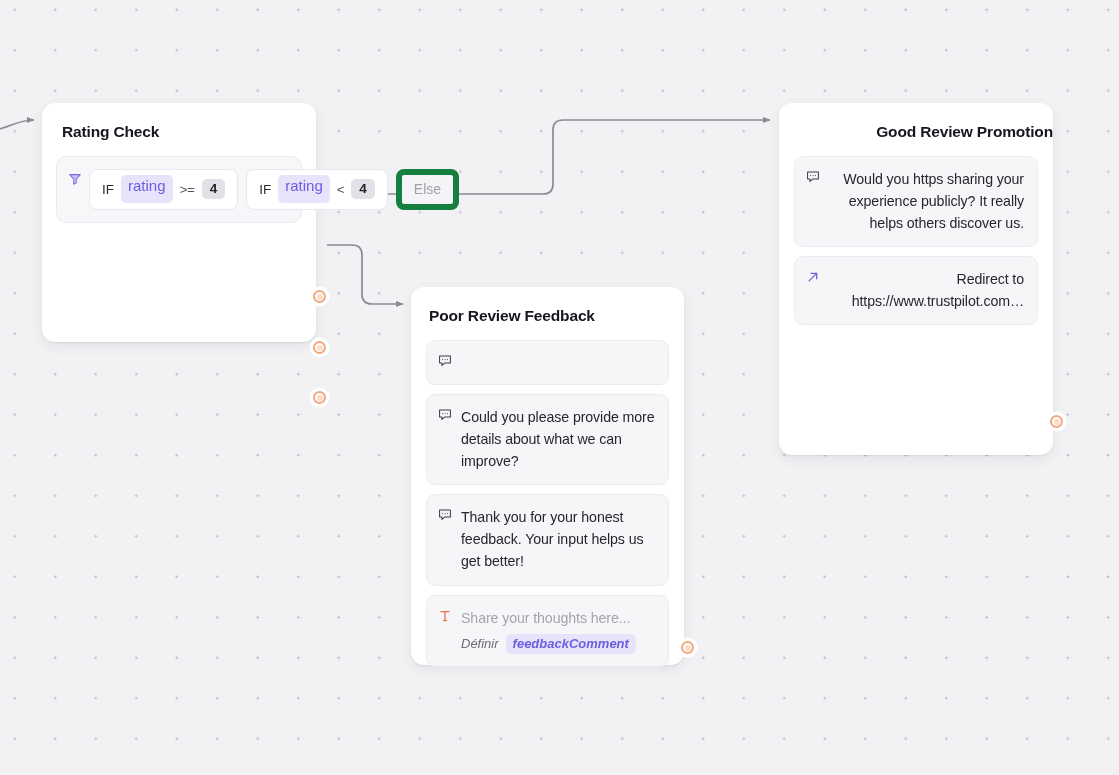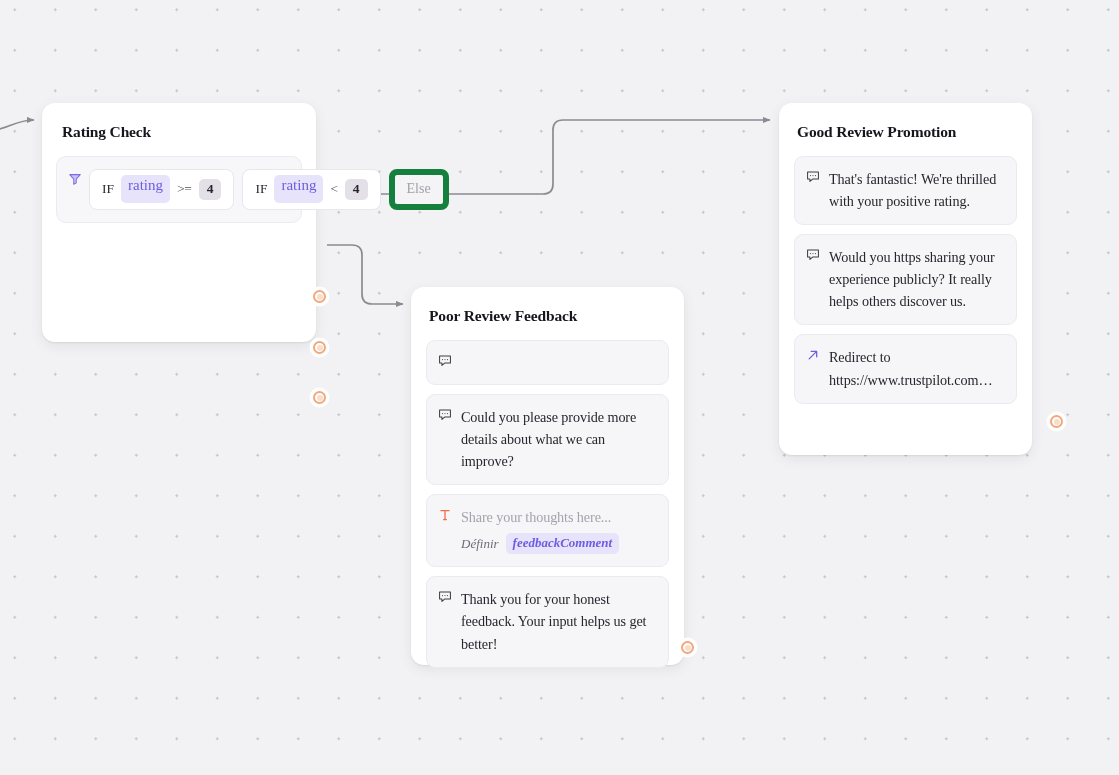--- a/index.html
+++ b/index.html
@@ -29,21 +29,20 @@
     pointer-events: none;
   }
 
   
   .node {
     position: absolute;
     background: #ffffff;
     border-radius: 13px;
     box-shadow: 0 1px 2px rgba(16,16,30,0.07),
                 0 4px 14px rgba(16,16,30,0.07);
-    font-family: Liberation Serif, serif;
   }
 
   .node-title {
     font-size: 15.5px;
     font-weight: 700;
     color: #16161d;
     letter-spacing: -0.15px;
     line-height: 1.2;
   }
 
@@ -109,22 +108,23 @@
   
   #node-poor {
     left: 411px;
     top: 287px;
     width: 273px;
     height: 378px;
   }
   #node-good {
     left: 779px;
     top: 103px;
-    width: 253px;
+    width: 274px;
     height: 352px;
+    text-align: right;
   }
   #node-poor .node-title, #node-good .node-title { padding: 20px 0 0 18px; }
 
   .blocks { padding: 14px 15px 16px 15px; display: flex; flex-direction: column; gap: 9px; }
 
   .block {
     background: #f6f5f8;
     border: 1px solid #eceaf0;
     border-radius: 9px;
     padding: 11px 13px 12px 11px;
@@ -267,80 +267,67 @@
           </svg>
         </span>
         <div class="block-body">
           <div class="block-text">Could you please provide more details about what we can improve?</div>
         </div>
       </div>
 
       <div class="block">
         <span class="block-icon">
           <svg width="14" height="14" viewBox="0 0 16 16">
+            <path d="M1.8 2.2 h12.4 v8.2 h-6.6 l-3.1 2.7 v-2.7 h-2.7 z" fill="none" stroke="#3c3c45" stroke-width="1.15" stroke-linejoin="round"></path>
+            <circle cx="5.2" cy="6.4" r="0.62" fill="#3c3c45"></circle>
+            <circle cx="8" cy="6.4" r="0.62" fill="#3c3c45"></circle>
+            <circle cx="10.8" cy="6.4" r="0.62" fill="#3c3c45"></circle>
+          </svg>
+        </span>
+        <div class="block-body">
+          <div class="block-text">Thank you for your honest feedback. Your input helps us get better!</div>
+        </div>
+      </div>
+
+      <div class="block">
+        <span class="block-icon">
+          <svg width="14" height="14" viewBox="0 0 16 16">
             <path d="M3.4 3 h9.2 M8 3 v10.2 M6.4 13.2 h3.2" fill="none" stroke="#ef6d46" stroke-width="1.45" stroke-linecap="round"></path>
           </svg>
         </span>
         <div class="block-body">
           <div class="block-text muted">Share your thoughts here...</div>
           <div class="assign-line">
             <span class="assign-label">Définir</span>
             <span class="assign-var">feedbackComment</span>
           </div>
         </div>
       </div>
 
+    </div>
+
+    <div class="handle" style="left: 270px; top: 354px;"></div>
+  </div>
+
+  <div class="node" id="node-good">
+    <div class="node-title">Good Review Promotion</div>
+
+    <div class="blocks">
+
+
       <div class="block">
         <span class="block-icon">
           <svg width="14" height="14" viewBox="0 0 16 16">
             <path d="M1.8 2.2 h12.4 v8.2 h-6.6 l-3.1 2.7 v-2.7 h-2.7 z" fill="none" stroke="#3c3c45" stroke-width="1.15" stroke-linejoin="round"></path>
             <circle cx="5.2" cy="6.4" r="0.62" fill="#3c3c45"></circle>
             <circle cx="8" cy="6.4" r="0.62" fill="#3c3c45"></circle>
             <circle cx="10.8" cy="6.4" r="0.62" fill="#3c3c45"></circle>
           </svg>
         </span>
         <div class="block-body">
-          <div class="block-text">Thank you for your honest feedback. Your input helps us get better!</div>
-        </div>
-      </div>
-
-    </div>
-
-    <div class="handle" style="left: 270px; top: 354px;"></div>
-  </div>
-
-  <div class="node" id="node-good">
-    <div class="node-title">Good Review Promotion</div>
-
-    <div class="blocks">
-
-      <div class="block">
-        <span class="block-icon">
-          <svg width="14" height="14" viewBox="0 0 16 16">
-            <path d="M1.8 2.2 h12.4 v8.2 h-6.6 l-3.1 2.7 v-2.7 h-2.7 z" fill="none" stroke="#3c3c45" stroke-width="1.15" stroke-linejoin="round"></path>
-            <circle cx="5.2" cy="6.4" r="0.62" fill="#3c3c45"></circle>
-            <circle cx="8" cy="6.4" r="0.62" fill="#3c3c45"></circle>
-            <circle cx="10.8" cy="6.4" r="0.62" fill="#3c3c45"></circle>
-          </svg>
-        </span>
-        <div class="block-body">
-          <div class="block-text">That's fantastic! We're thrilled with your positive rating.</div>
-        </div>
-      </div>
-
-      <div class="block">
-        <span class="block-icon">
-          <svg width="14" height="14" viewBox="0 0 16 16">
-            <path d="M1.8 2.2 h12.4 v8.2 h-6.6 l-3.1 2.7 v-2.7 h-2.7 z" fill="none" stroke="#3c3c45" stroke-width="1.15" stroke-linejoin="round"></path>
-            <circle cx="5.2" cy="6.4" r="0.62" fill="#3c3c45"></circle>
-            <circle cx="8" cy="6.4" r="0.62" fill="#3c3c45"></circle>
-            <circle cx="10.8" cy="6.4" r="0.62" fill="#3c3c45"></circle>
-          </svg>
-        </span>
-        <div class="block-body">
           <div class="block-text">Would you https sharing your experience publicly? It really helps others discover us.</div>
         </div>
       </div>
 
       <div class="block">
         <span class="block-icon">
           <svg width="14" height="14" viewBox="0 0 16 16">
             <path d="M3.6 12.4 L12.2 3.8 M5.9 3.8 H12.2 V10.1" fill="none" stroke="#6d5ee0" stroke-width="1.45" stroke-linecap="round" stroke-linejoin="round"></path>
           </svg>
         </span>

